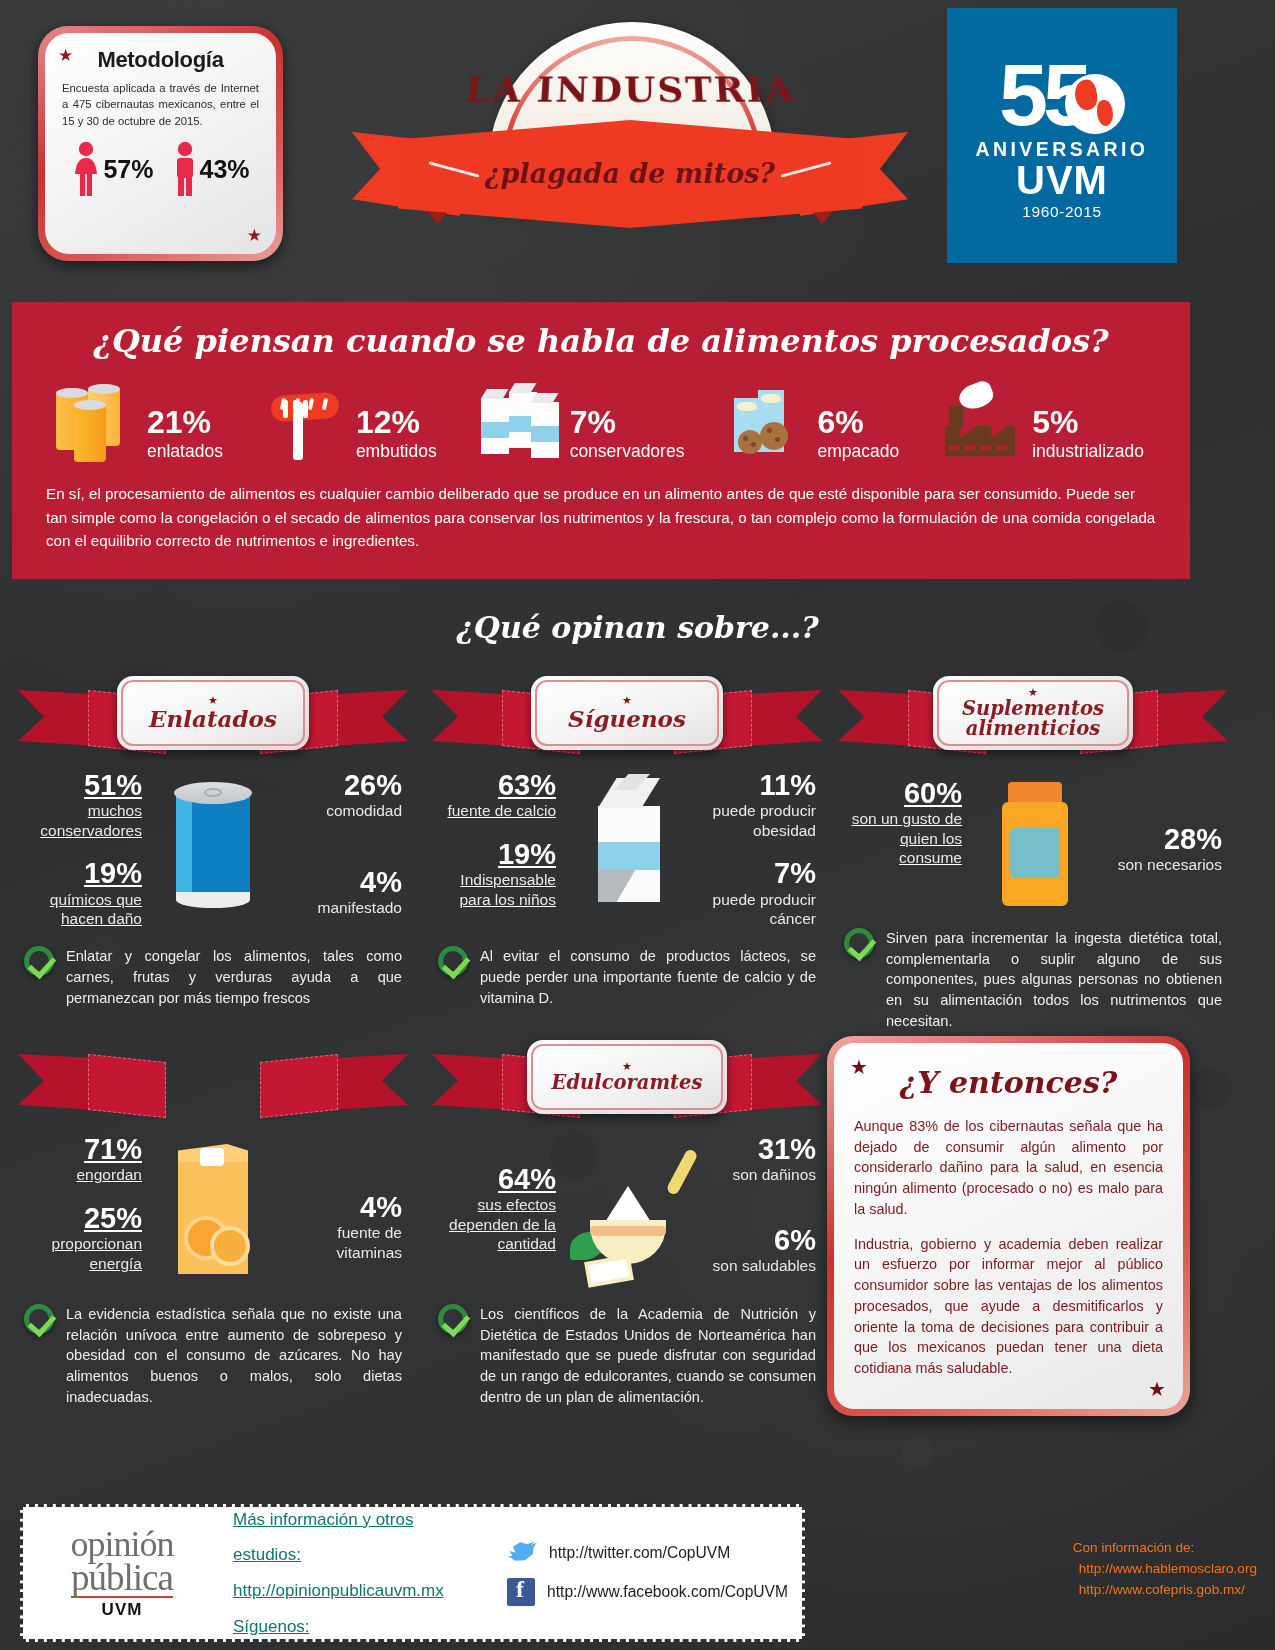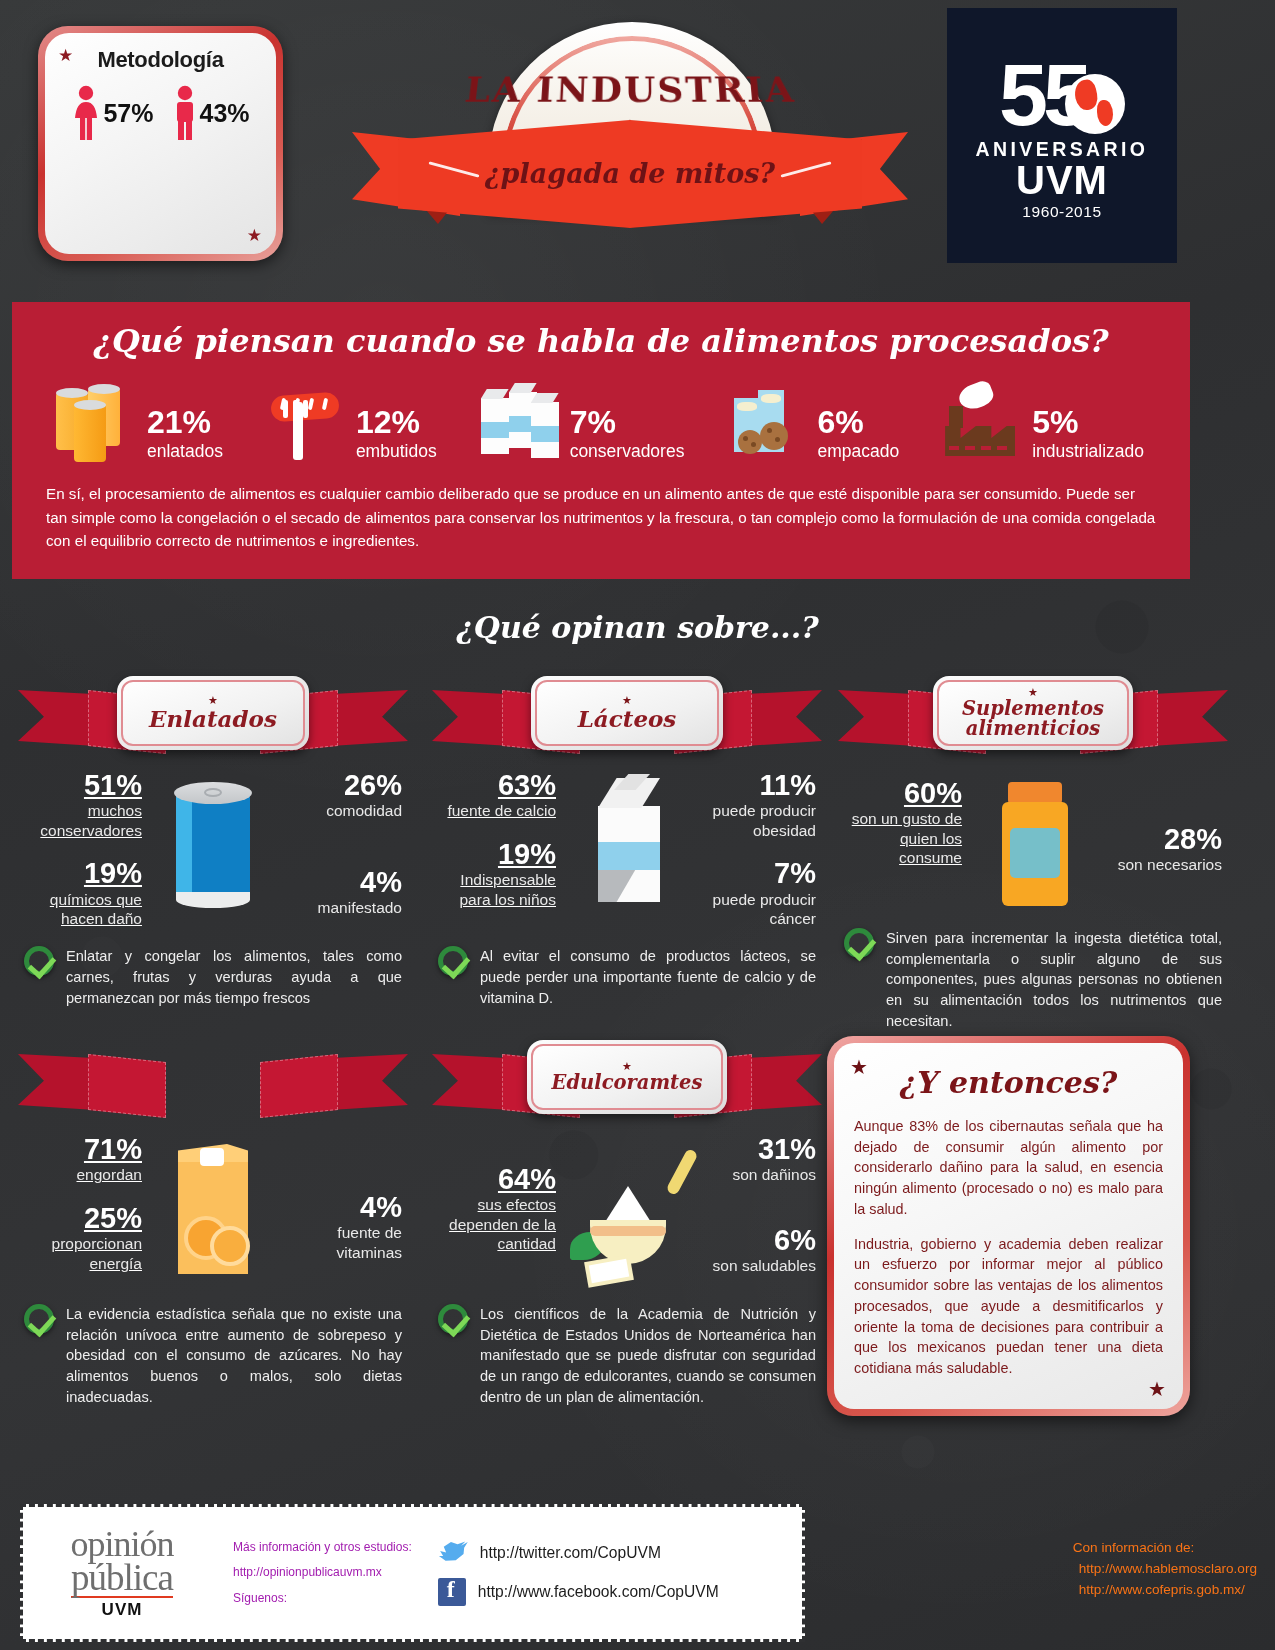--- a/index.html
+++ b/index.html
@@ -97,21 +97,21 @@
   }
   .rb-shineL,.rb-shineR{position:absolute;height:3px;background:#ffffff;border-radius:3px;opacity:.9;}
   .rb-shineL{left:78px;top:48px;width:52px;transform:rotate(15deg);}
   .rb-shineR{right:78px;top:48px;width:52px;transform:rotate(-15deg);}
   .rb-text{
     position:absolute;left:0;right:0;top:38px;text-align:center;
     color:#6d1216;font-size:27px;
   }
 
   
-  #uvm{left:947px;top:8px;width:230px;height:255px;background:#0f172a;
+  #uvm{left:947px;top:8px;width:230px;height:255px;background:#0369a1;
        display:flex;flex-direction:column;align-items:center;justify-content:center;padding-top:6px;}
   #uvm .num55{font-size:88px;font-weight:bold;line-height:.86;letter-spacing:-5px;color:#fff;
               display:flex;align-items:center;}
   #uvm .globe{width:60px;height:60px;border-radius:50%;background:#fff;position:relative;
               margin-left:-22px;margin-top:18px;overflow:hidden;}
   #uvm .globe::before{content:"";position:absolute;left:10px;top:6px;width:22px;height:30px;
               background:#ef3b24;border-radius:60% 40% 50% 50%;transform:rotate(-12deg);}
   #uvm .globe::after{content:"";position:absolute;left:32px;top:26px;width:16px;height:26px;
               background:#ef3b24;border-radius:40% 60% 50% 60%;}
   #uvm .aniv{font-size:19.5px;letter-spacing:3.4px;font-weight:bold;margin-top:4px;}
@@ -271,41 +271,42 @@
   
   #footer-card{
     left:20px;bottom:8px;width:785px;height:138px;background:#fff;
     border:3px dashed #2f3032;display:flex;align-items:center;padding:0 14px;gap:26px;
   }
   .logo{width:170px;flex:none;text-align:center;color:#6f6f6f;line-height:.92;}
   .logo .l1{font-size:36px;font-family:"Liberation Serif",serif;letter-spacing:-1px;position:relative;}
   .logo .l2{font-size:37px;font-family:"Liberation Serif",serif;letter-spacing:-1px;
             border-bottom:2px solid #e03a20;display:inline-block;padding-bottom:1px;}
   .logo .l3{font-size:17px;font-weight:bold;color:#111;letter-spacing:1px;margin-top:4px;}
-  .fcol{color:#a21caf;font-size:12px;line-height:2.1;}
+  .fcol{color:#0f766e;font-size:17px;line-height:2.1;text-decoration:underline;}
   .social{display:flex;flex-direction:column;gap:12px;}
   .srow{display:flex;align-items:center;gap:12px;color:#1c1c1c;font-size:15.6px;}
   .tw{width:30px;height:26px;flex:none;position:relative;}
   .tw::before{content:"";position:absolute;inset:0;background:#55acee;
      clip-path:polygon(100% 8%,78% 22%,92% 6%,66% 16%,44% 8%,20% 26%,28% 48%,8% 42%,18% 62%,4% 62%,26% 80%,60% 78%,86% 54%,88% 30%);}
   .fb{width:28px;height:28px;flex:none;background:#3b5998;position:relative;border-radius:2px;}
   .fb::after{content:"f";position:absolute;left:9px;top:-2px;color:#fff;font-size:24px;font-weight:bold;
      font-family:"Liberation Serif",serif;}
   #footer-right{right:18px;bottom:50px;color:#f97316;font-size:13.6px;line-height:1.55;}
 </style>
 </head>
 <body>
 
 <div class="texture"></div>
 
 <div class="abs" id="methodology">
   <div class="inner">
     <span class="star-tl">★</span>
     <span class="star-br">★</span>
     <h2>Metodología</h2>
+    <p>Encuesta aplicada a través de Internet a 475 cibernautas mexicanos, entre el 15 y 30 de octubre de 2015.</p>
     <div class="genders">
       <div class="gender">
         <svg width="30" height="56" viewBox="0 0 30 56">
           <circle cx="15" cy="8" r="7.2" fill="#e8294a"></circle>
           <path d="M15 17 C8 17 5 23 4 33 L26 33 C25 23 22 17 15 17 Z" fill="#e8294a"></path>
           <rect x="9" y="33" width="5.2" height="22" fill="#e8294a"></rect>
           <rect x="15.8" y="33" width="5.2" height="22" fill="#e8294a"></rect>
         </svg>
         <span class="gnum">57%</span>
       </div>
@@ -499,21 +500,21 @@
 
 <div class="panel" style="left:432px;top:672px;">
   <div class="secbanner">
     <div class="tail tailL"></div>
       <div class="tail tailR"></div>
     <div class="foldL"></div>
       <div class="foldR"></div>
     <div class="plaque">
         <div class="pin">
       <span class="pstar">★</span>
-      <span class="ptext script">Lácteos</span>
+      <span class="ptext script">Síguenos</span>
     </div>
       </div>
   </div>
   <div class="stats">
     <div class="statcol l">
       <div class="stat">
         <div class="pct">63%</div>
         <div class="nm">fuente de calcio</div>
       </div>
       <div class="stat">

